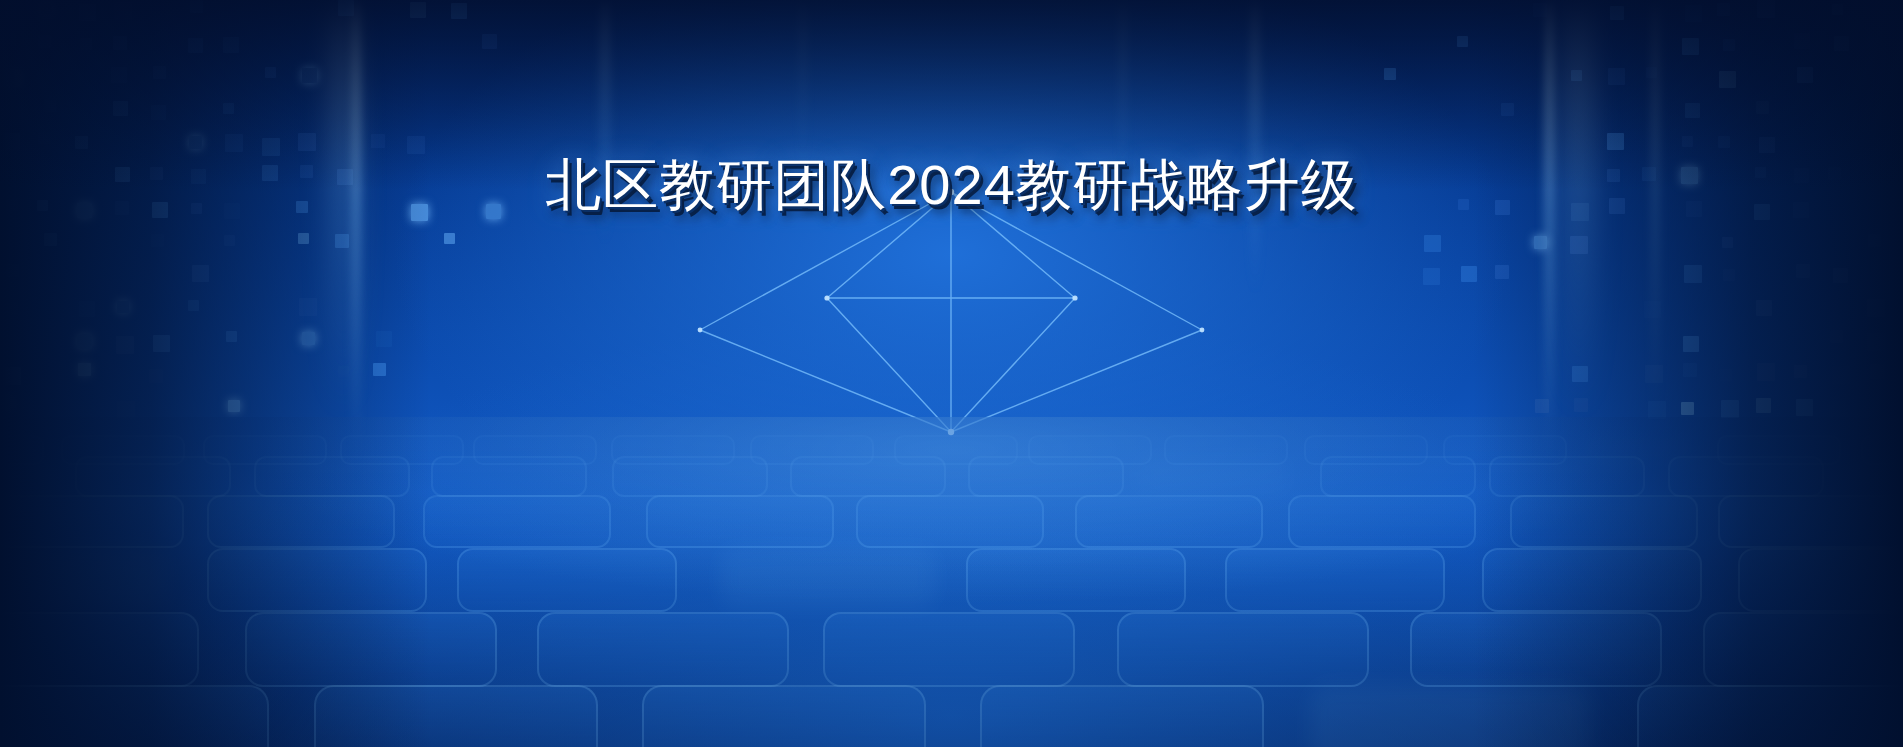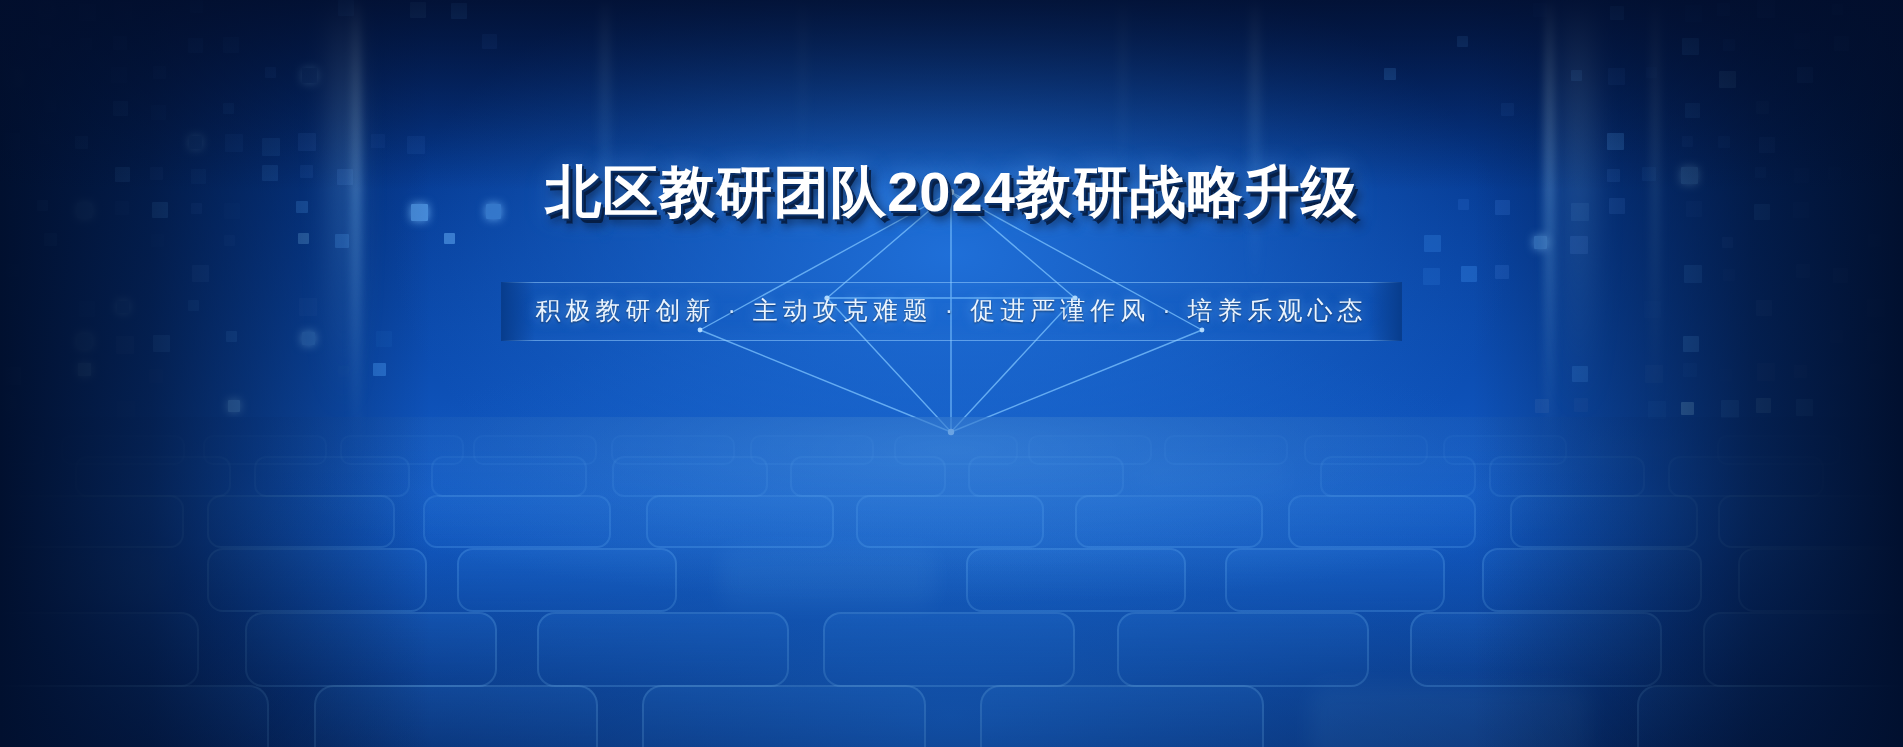--- a/index.html
+++ b/index.html
@@ -53,22 +53,22 @@
       drop-shadow(1px 2px 0 #1a5fc4)
       drop-shadow(2px 4px 0 #14509f)
       drop-shadow(3px 6px 0 #0f3f7e)
       drop-shadow(0 0 26px rgba(90,170,255,.85));
   }
   .title1 .sep{
     font-size:46px;vertical-align:middle;padding:0 2px;
   }
 
   .title2{
-    margin-top:14px;
-    font-size:56px;line-height:1;font-weight:bold;letter-spacing:1px;
+    margin-top:7px;
+    font-size:56px;line-height:1;font-weight:normal;letter-spacing:1px;
     color:#ffffff;white-space:nowrap;display:inline-block;
     text-shadow:
       2px 2px 0 #0a2f66,
       4px 5px 0 rgba(5,25,58,.85),
       6px 8px 10px rgba(2,14,38,.65),
       0 0 24px rgba(120,190,255,.45);
   }
 
   .tagwrap{margin-top:62px;display:flex;justify-content:center;}
   .tagbar{
@@ -345,20 +345,15 @@
 
   <div class="vignette l"></div>
   <div class="vignette r"></div>
   <div class="topfade"></div>
 
   <div id="content">
 
 
     <div><span class="title2">北区教研团队2024教研战略升级</span></div>
 
-    <div class="tagwrap">
-      <div class="tagbar">
-        <div class="tagline" id="tagline"><span>积极教研创新</span><span class="dot">·</span><span>主动攻克难题</span><span class="dot">·</span><span>促进严谨作风</span><span class="dot">·</span><span>培养乐观心态</span></div>
-      </div>
-    </div>
 
   </div>
 </div>
 
 </body></html>

